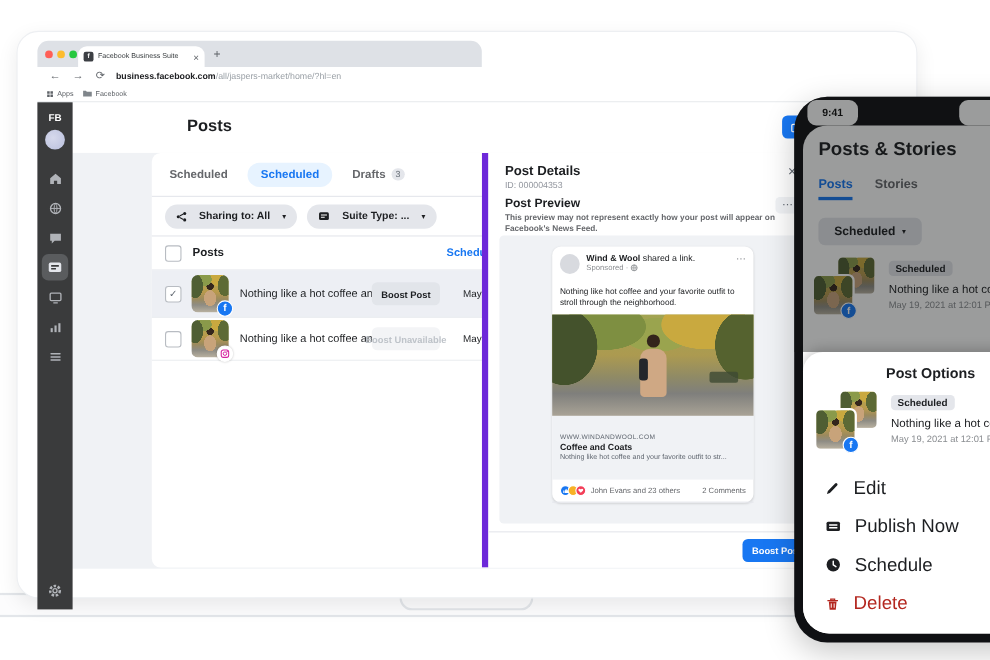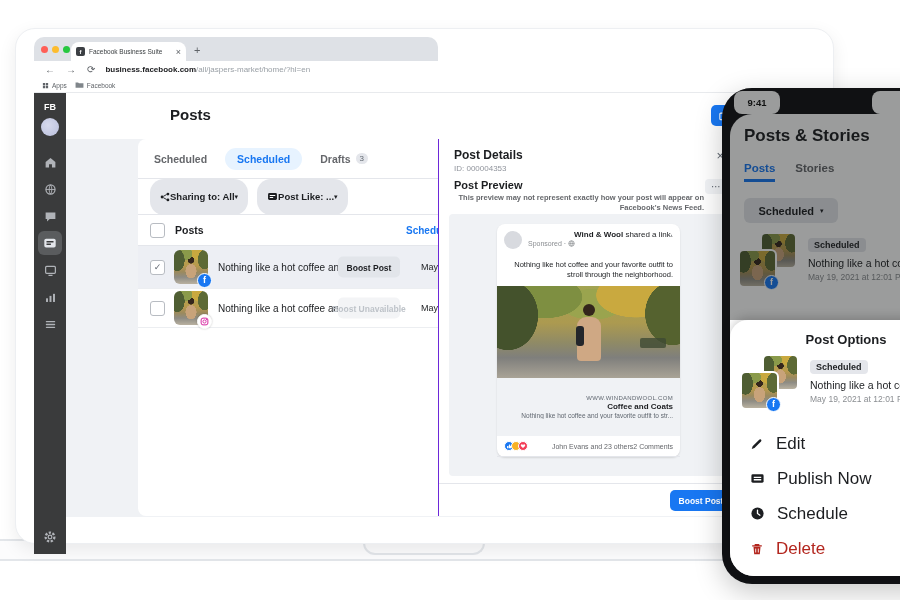--- a/index.html
+++ b/index.html
@@ -48,21 +48,21 @@
   .sb-ic.active{background:#5a5c5e;}
   .sb-gear{position:absolute;left:0;right:0;bottom:10px;display:flex;justify-content:center;}
 
   .card{position:absolute;left:104px;right:0;top:46px;bottom:1px;background:#fff;border-radius:8px 0 0 8px;z-index:1;}
   .tabsrow{position:relative;height:39px;border-bottom:1px solid #e4e6eb;display:flex;align-items:center;padding-left:16px;gap:18px;}
   .ptab{font-size:10.5px;color:#65676b;font-weight:bold;}
   .ptab.active{color:#1877f2;background:#e7f3ff;border-radius:14px;padding:5px 12px;}
   .drafts{display:flex;align-items:center;gap:5px;}
   .count{font-size:8px;color:#606770;background:#e4e6eb;border-radius:8px;padding:1px 4px;}
   .filtersrow{position:relative;height:35px;border-bottom:1px solid #e4e6eb;display:flex;align-items:center;padding-left:12px;gap:9px;}
-  .fpill{display:flex;align-items:center;gap:0;background:#e4e6eb;border-radius:14px;height:36px;padding:0 10px;
+  .fpill{display:flex;align-items:center;gap:11px;background:#e4e6eb;border-radius:14px;height:22px;padding:0 10px;
     font-size:9.5px;font-weight:bold;color:#1c1e21;}
   .caret{font-size:7px;color:#1c1e21;}
   .listhead{position:relative;height:30px;border-bottom:1px solid #e4e6eb;display:flex;align-items:center;}
   .chk{width:13px;height:13px;border:1px solid #b8bcc2;border-radius:3px;background:#fff;margin-left:12px;flex:0 0 auto;
     display:flex;align-items:center;justify-content:center;font-size:9px;color:#606770;}
   .colposts{font-size:10.5px;font-weight:bold;margin-left:10px;}
   .colsched{position:absolute;left:268px;font-size:10px;font-weight:bold;color:#1877f2;white-space:nowrap;}
   .lrow{position:relative;height:42px;display:flex;align-items:center;border-bottom:1px solid #eceef1;}
   .lrow.sel{background:#edeff4;}
   .thumb{width:34px;height:34px;border-radius:6px;position:relative;flex:0 0 auto;
@@ -79,22 +79,22 @@
     border:1.5px solid #fff;color:#fff;font-size:9px;font-weight:bold;display:flex;align-items:center;justify-content:center;line-height:1;}
   .big{position:absolute;right:-4px;bottom:-4px;width:13px;height:13px;border-radius:50%;background:#fff;
     border:1.5px solid #fff;box-shadow:0 0 2px rgba(0,0,0,.25);display:flex;align-items:center;justify-content:center;}
   .rowtext{font-size:10px;margin-left:10px;width:126px;white-space:nowrap;overflow:hidden;}
   .boost{position:absolute;left:200px;top:50%;transform:translateY(-50%);width:62px;height:21px;border-radius:5px;
     background:#e2e5ea;color:#1c1e21;font-size:8.5px;font-weight:bold;display:flex;align-items:center;justify-content:center;white-space:nowrap;}
   .boost.disabled{background:#f3f4f6;color:#bec3c9;}
   .rowdate{position:absolute;left:283px;font-size:9px;color:#1c1e21;white-space:nowrap;}
 
   
-  .panel{position:absolute;left:404px;right:0;top:46px;bottom:1px;background:#fff;border-left:1px solid #6d28d9;
-    border-radius:0 8px 8px 0;z-index:5;text-align:right;}
+  .panel{position:absolute;left:404px;right:0;top:46px;bottom:1px;background:#fff;border-left:6px solid #6d28d9;
+    border-radius:0 8px 8px 0;z-index:5;}
   .pd-title{position:absolute;left:15px;top:9px;font-size:12px;font-weight:bold;}
   .pd-id{position:absolute;left:15px;top:25px;font-size:8px;color:#90949c;}
   .pd-close{position:absolute;right:105px;top:9px;font-size:13px;color:#606770;}
   .pd-prev{position:absolute;left:15px;top:40px;font-size:11px;font-weight:bold;}
   .pd-note{position:absolute;left:15px;top:54px;width:250px;font-size:7.5px;color:#65676b;line-height:1.35;font-weight:bold;}
   .pd-more{position:absolute;right:102px;top:40px;width:22px;height:15px;background:#f0f2f5;border-radius:4px;
     display:flex;align-items:center;justify-content:center;font-size:10px;color:#606770;}
   .pd-wrap{position:absolute;left:10px;right:15px;top:75px;height:262px;background:#f0f2f5;border-radius:4px;}
   .fbcard{position:absolute;left:48px;top:10px;width:183px;background:#fff;border-radius:8px;box-shadow:0 1px 2px rgba(0,0,0,.12);}
   .fb-head{position:relative;height:32px;padding:6px 7px 0;box-sizing:border-box;}
@@ -242,21 +242,21 @@
                 <path d="M4 5.2 8 3M4 6.8 8 9" stroke="#1c1e21" stroke-width="1.1"></path>
               </svg>
             <span>Sharing to: All</span>
             <span class="caret">▾</span>
           </span>
           <span class="fpill">
             <svg width="11" height="11" viewBox="0 0 16 16">
                 <rect x="1.5" y="3" width="13" height="10" rx="2" fill="#1c1e21"></rect>
                 <path d="M4 6.5h8M4 9.5h5" stroke="#fff" stroke-width="1.5"></path>
               </svg>
-            <span>Post Like: ...</span>
+            <span>Suite Type: ...</span>
             <span class="caret">▾</span>
           </span>
         </div>
 
         <div class="listhead">
           <span class="chk"></span>
           <span class="colposts">Posts</span>
           <span class="colsched">Schedule</span>
         </div>
 

